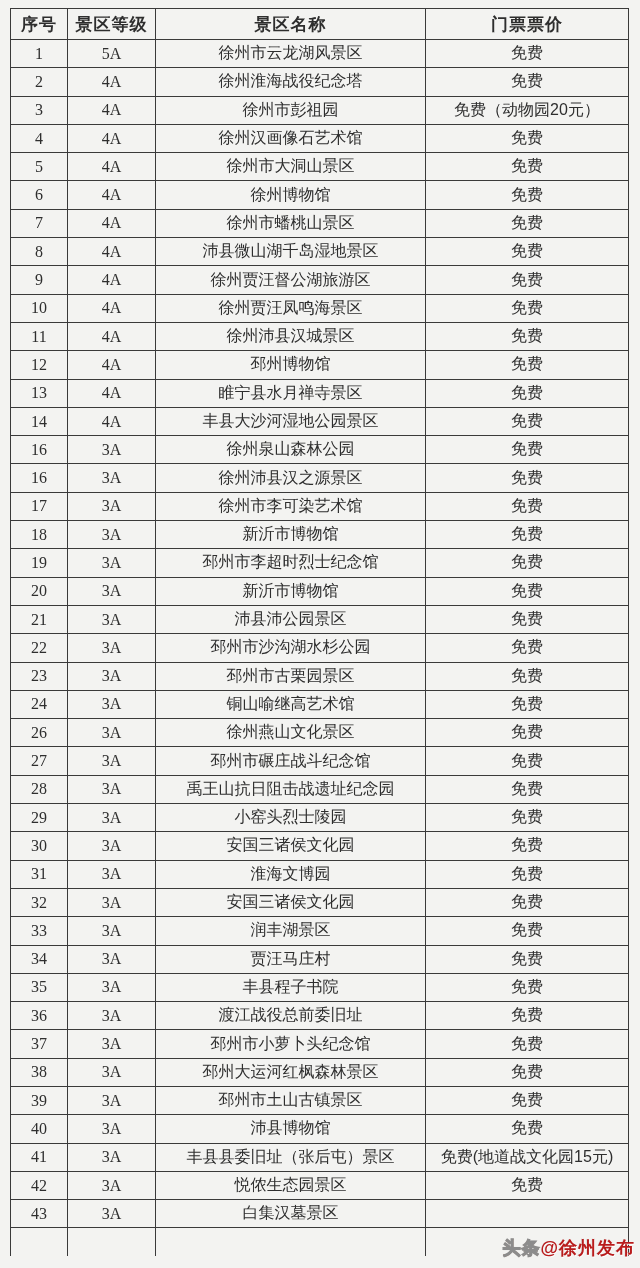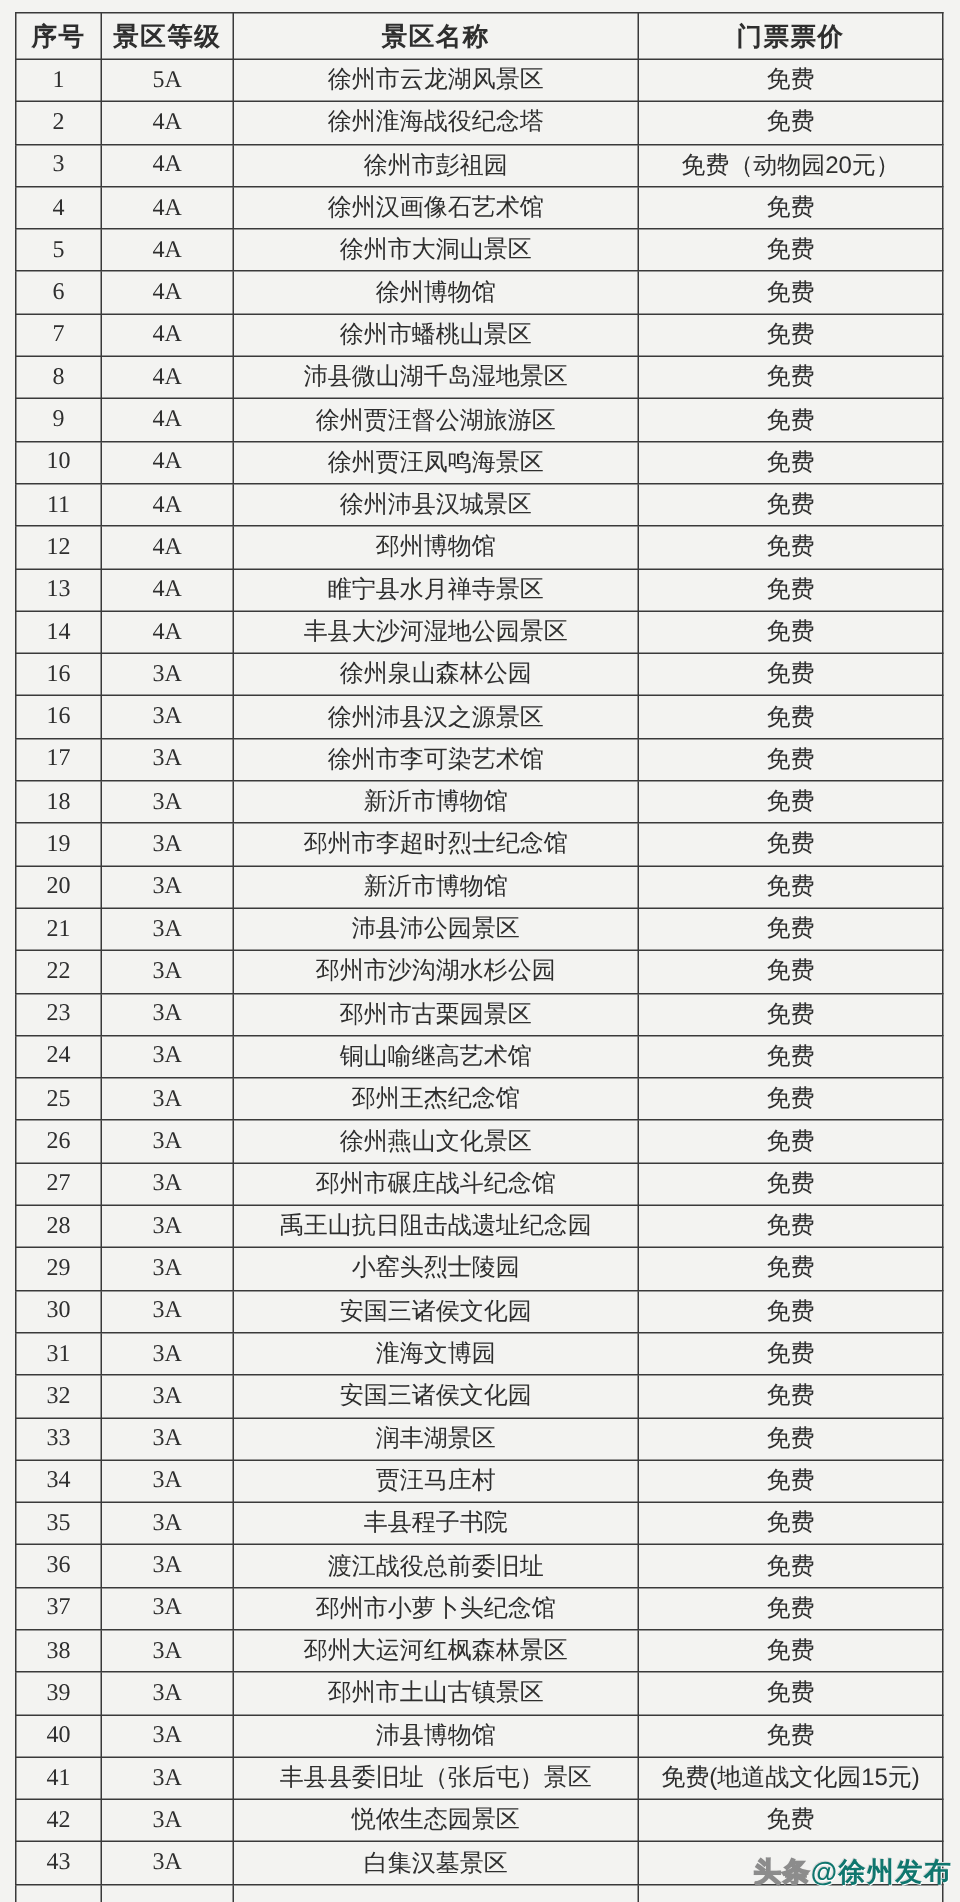--- a/index.html
+++ b/index.html
@@ -50,21 +50,21 @@
     letter-spacing: 1px;
     white-space: nowrap;
     pointer-events: none;
   }
   .wm-prefix {
     color: #c2410c;
     -webkit-text-stroke: 1.1px #8c8c8c;
     text-shadow: 0 0 1px #9a9a9a;
   }
   .wm-suffix {
-    color: #0f766e;
+    color: #b91c1c;
     text-shadow: 0.5px 0.5px 0 #ffffff, -0.5px -0.5px 0 #d8d8d8;
   }
 </style>
 </head>
 <body>
 
 <div class="page">
 
   <table class="scenic">
     <colgroup>
@@ -220,26 +220,20 @@
           <td class="col-name">邳州市古栗园景区</td>
           <td class="col-price">免费</td>
         </tr>
         <tr>
           <td class="col-no">24</td>
           <td class="col-level">3A</td>
           <td class="col-name">铜山喻继高艺术馆</td>
           <td class="col-price">免费</td>
         </tr>
         <tr>
-          <td class="col-no">25</td>
-          <td class="col-level">3A</td>
-          <td class="col-name">邳州王杰纪念馆</td>
-          <td class="col-price">免费</td>
-        </tr>
-        <tr>
           <td class="col-no">26</td>
           <td class="col-level">3A</td>
           <td class="col-name">徐州燕山文化景区</td>
           <td class="col-price">免费</td>
         </tr>
         <tr>
           <td class="col-no">27</td>
           <td class="col-level">3A</td>
           <td class="col-name">邳州市碾庄战斗纪念馆</td>
           <td class="col-price">免费</td>

